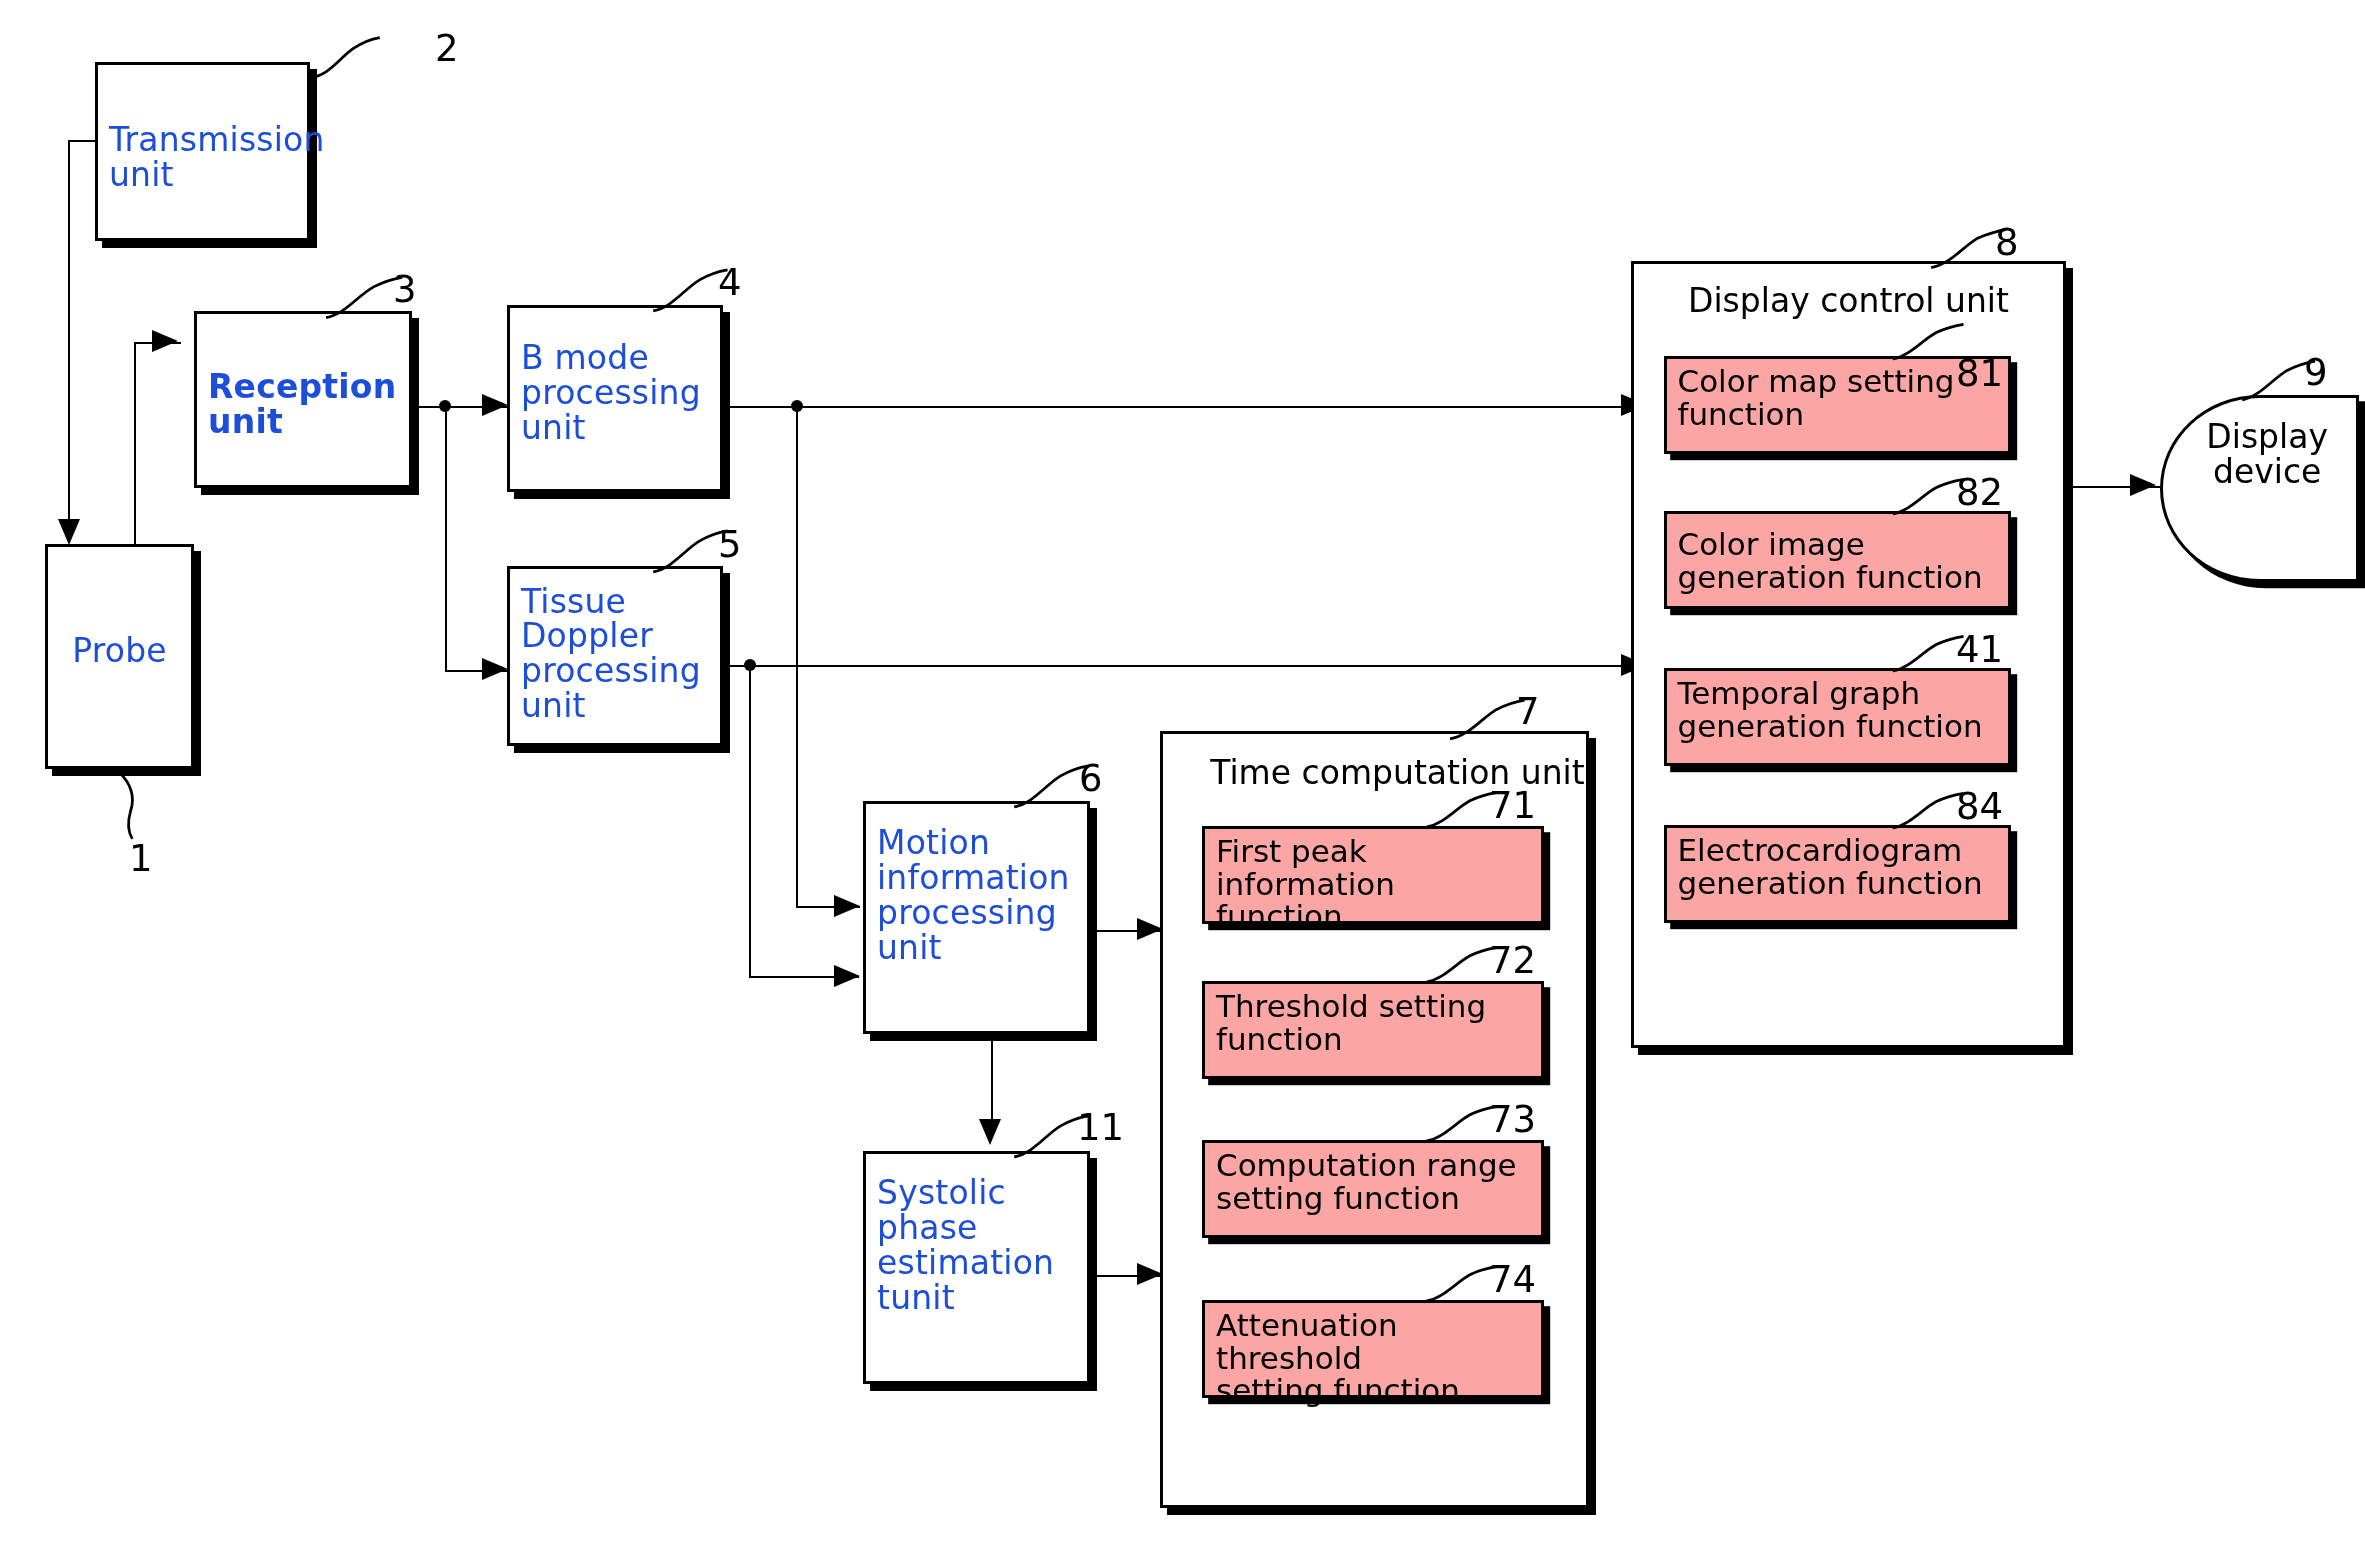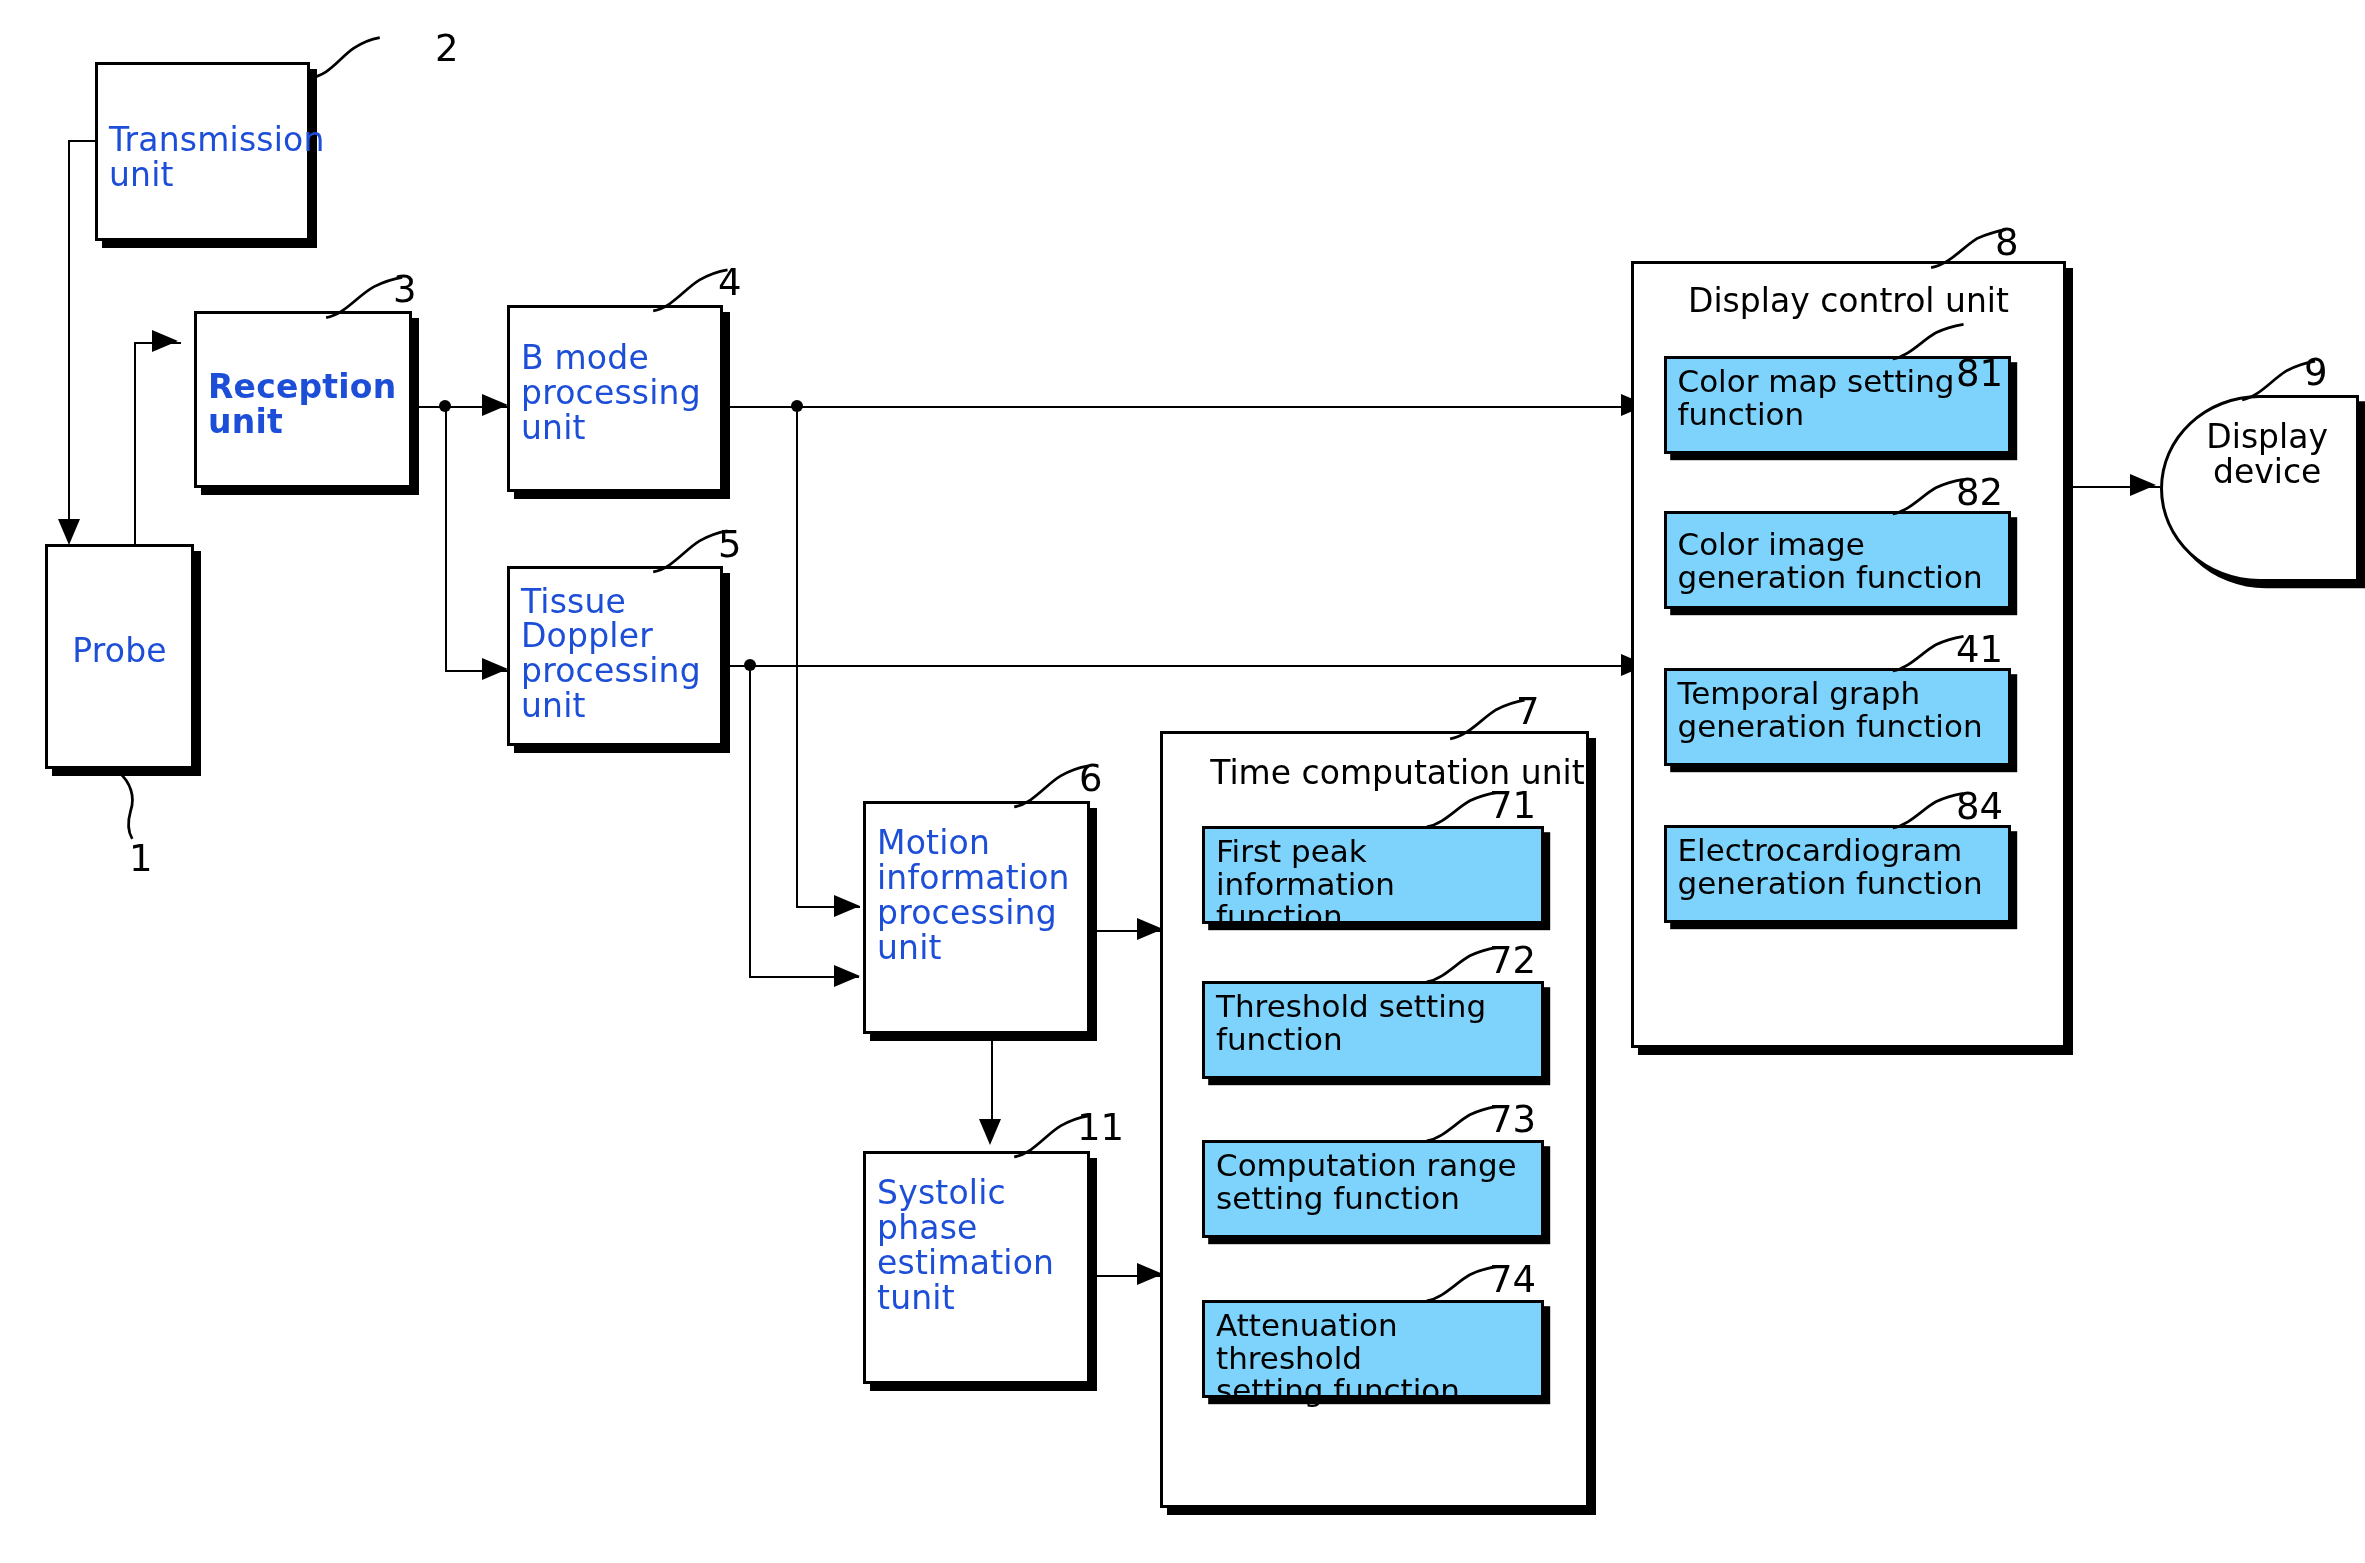--- a/index.html
+++ b/index.html
@@ -32,21 +32,21 @@
     box-sizing:border-box;
   }
   .cont .cont-title{
     position:absolute;
     left:0;right:0;
     text-align:center;
     color:#000;
   }
   .sub{
     position:absolute;
-    background:#7dd3fc;
+    background:#fca5a5;
     border:3.1px solid #000;
     box-shadow:6.2px 6.2px 0 0 #000;
     box-sizing:border-box;
   }
   .sub .txt{
     position:absolute;
     left:11px;right:6.2px;top:6.2px;
     line-height:1.05;
     white-space:pre-line;
     color:#000;

